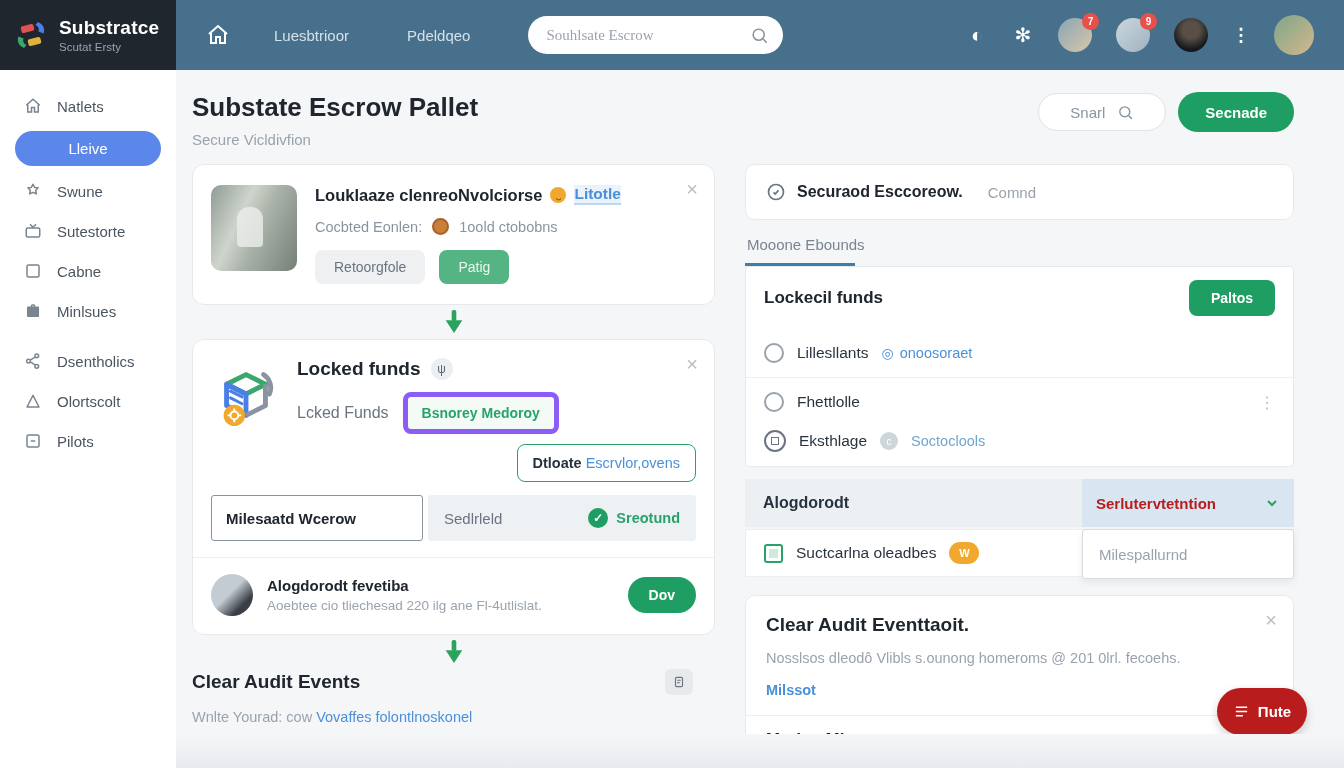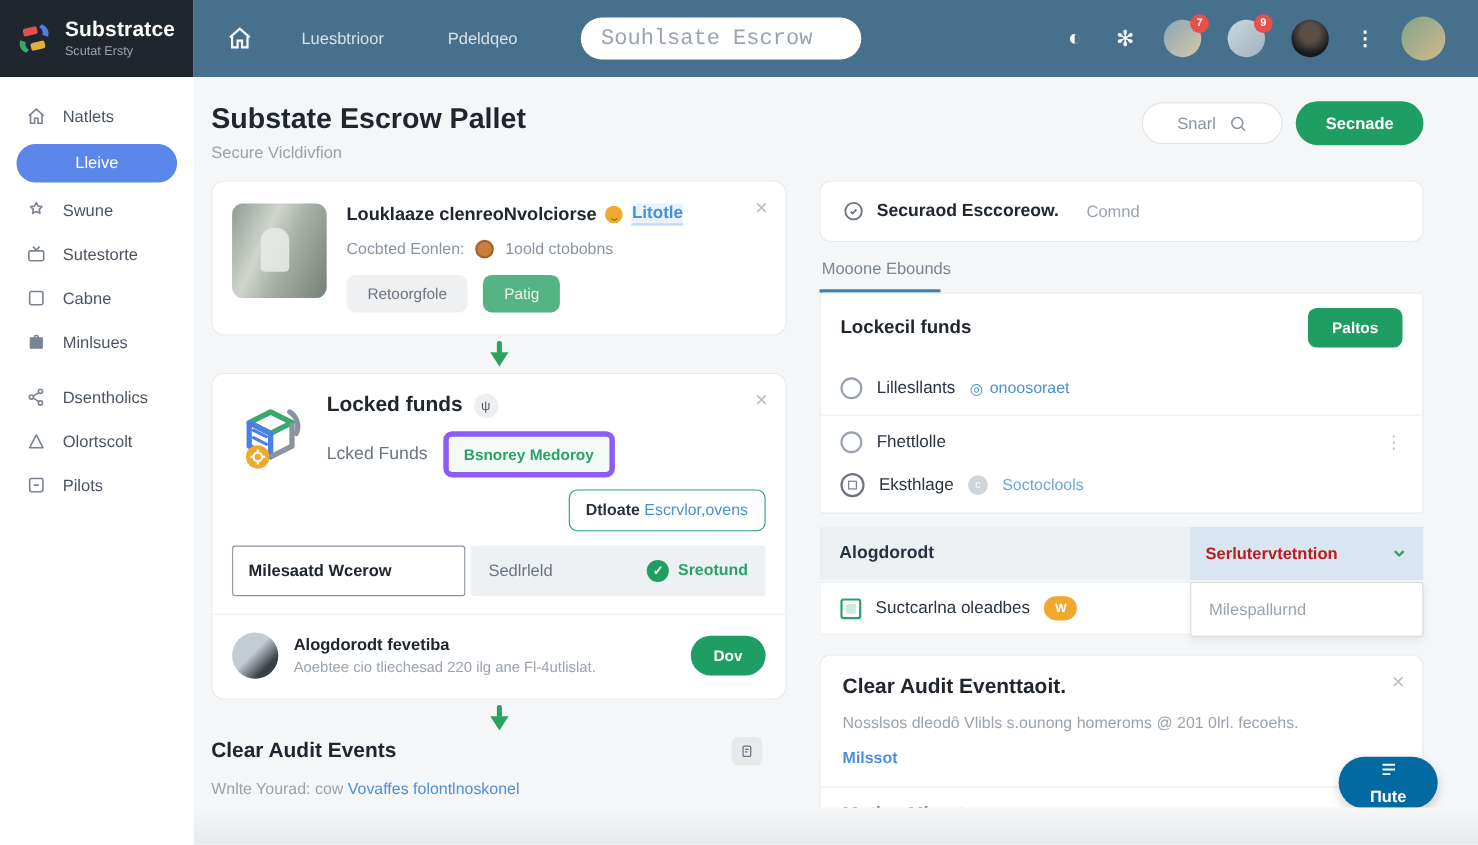--- a/index.html
+++ b/index.html
@@ -9,21 +9,21 @@
 
   
   .topbar { height:70px; display:flex; flex:0 0 70px; }
   .logo { width:176px; background:#20262e; display:flex; align-items:center; gap:10px; padding:0 13px; }
   .logo-text .name { color:#fff; font-size:19px; font-weight:bold; letter-spacing:.2px; }
   .logo-text .tag { color:#9aa3ad; font-size:11.5px; margin-top:2px; }
   .nav { flex:1; background:#46708c; display:flex; align-items:center; padding:0 30px; }
   .nav-home { color:#fff; width:24px; height:24px; margin-right:44px; cursor:pointer; }
   .nav-link { color:#d7e1e8; font-size:15px; margin-right:58px; cursor:pointer; }
   .nav-search { width:255px; height:38px; background:#fff; border-radius:19px; display:flex; align-items:center; padding:0 14px 0 18px; }
-  .nav-search input { border:none; outline:none; flex:1; font-size:20px; color:#b91c1c; background:transparent; font-family:Liberation Mono, monospace; }
+  .nav-search input { border:none; outline:none; flex:1; font-size:15px; color:#b91c1c; background:transparent; font-family:Liberation Serif, serif; }
   .nav-search input::placeholder { color:#9aa3ad; }
   .nav-search svg { width:19px; height:19px; color:#8a94a0; }
   .nav-right { margin-left:auto; display:flex; align-items:center; gap:24px; }
   .icon-btn { color:#fff; width:22px; height:22px; cursor:pointer; display:flex; align-items:center; justify-content:center; font-size:20px; }
   .avatar { width:34px; height:34px; border-radius:50%; position:relative; cursor:pointer; flex:0 0 auto; }
   .avatar.big { width:40px; height:40px; }
   .av1 { background:linear-gradient(135deg,#8aa5b8,#d8c7a8); }
   .av2 { background:linear-gradient(135deg,#ccd6dd,#9fb3c0); }
   .av3 { background:radial-gradient(circle at 50% 35%,#5a4f46 0 30%,#15181c 70%); }
   .av4 { background:linear-gradient(135deg,#7fa58a,#d3b88c); }
@@ -161,23 +161,23 @@
     border-radius:3px; box-shadow:0 3px 8px rgba(0,0,0,.07); display:flex; align-items:center; padding:0 16px;
     color:#9aa3ad; font-size:15px; cursor:pointer; }
 
   .audit-card { margin-top:18px; border-radius:10px; padding:18px 20px 0; height:158px; overflow:hidden; }
   .ac-title { font-size:19px; font-weight:bold; color:#20262e; }
   .ac-body { margin-top:12px; font-size:14.5px; color:#9aa3ad; line-height:1.5; max-width:440px; }
   .ac-link { display:inline-block; margin-top:12px; color:#4a90d9; font-weight:bold; font-size:14.5px; cursor:pointer; text-decoration:none; }
   .ac-divider { border-top:1px solid #eceff1; margin:16px -20px 0; }
   .ac-footer { font-size:17px; font-weight:bold; color:#20262e; padding:14px 0 10px; }
 
-  .fab { position:absolute; right:37px; bottom:33px; width:90px; height:47px; border-radius:24px; background:#0369a1;
+  .fab { position:absolute; right:37px; bottom:33px; width:90px; height:47px; border-radius:24px; background:#b91c1c;
     color:#fff; border:none; display:flex; align-items:center; justify-content:center; gap:8px; font-size:15px;
-    font-weight:bold; cursor:pointer; box-shadow:0 4px 10px rgba(0,0,0,.18); font-family:inherit;flex-direction:column; }
+    font-weight:bold; cursor:pointer; box-shadow:0 4px 10px rgba(0,0,0,.18); font-family:inherit; }
   .fab svg { width:17px; height:17px; }
 
   .bottom-fade { position:absolute; left:0; right:0; bottom:0; height:34px;
     background:linear-gradient(#f4f6f8,#e8ebee); pointer-events:none; }
 </style>
 </head>
 <body>
 
 <div class="page">
 

